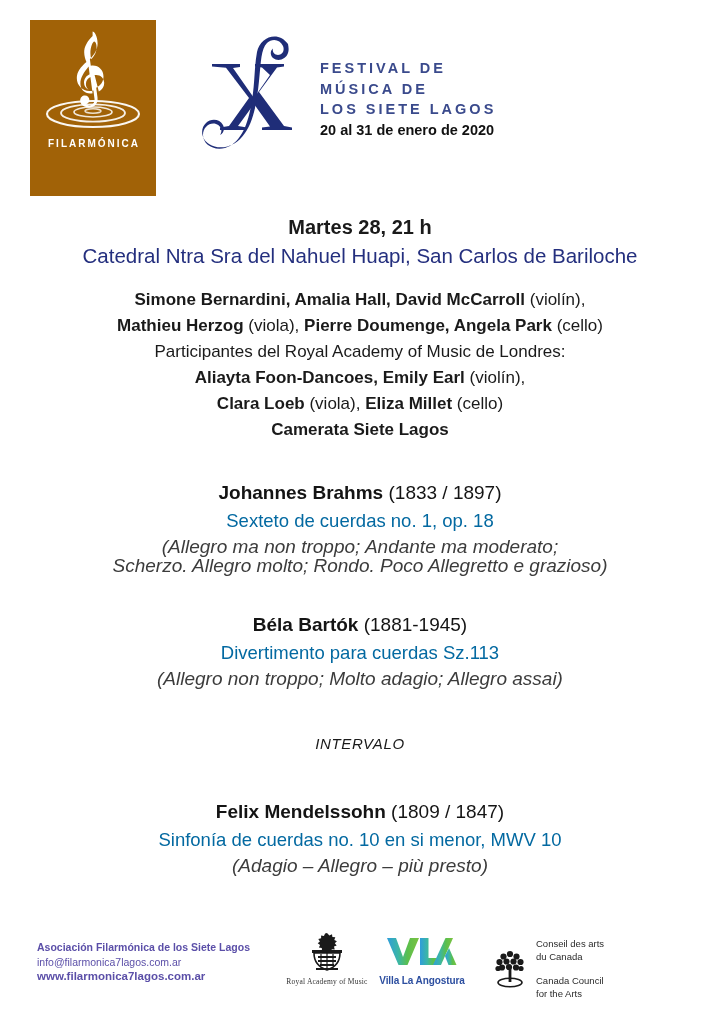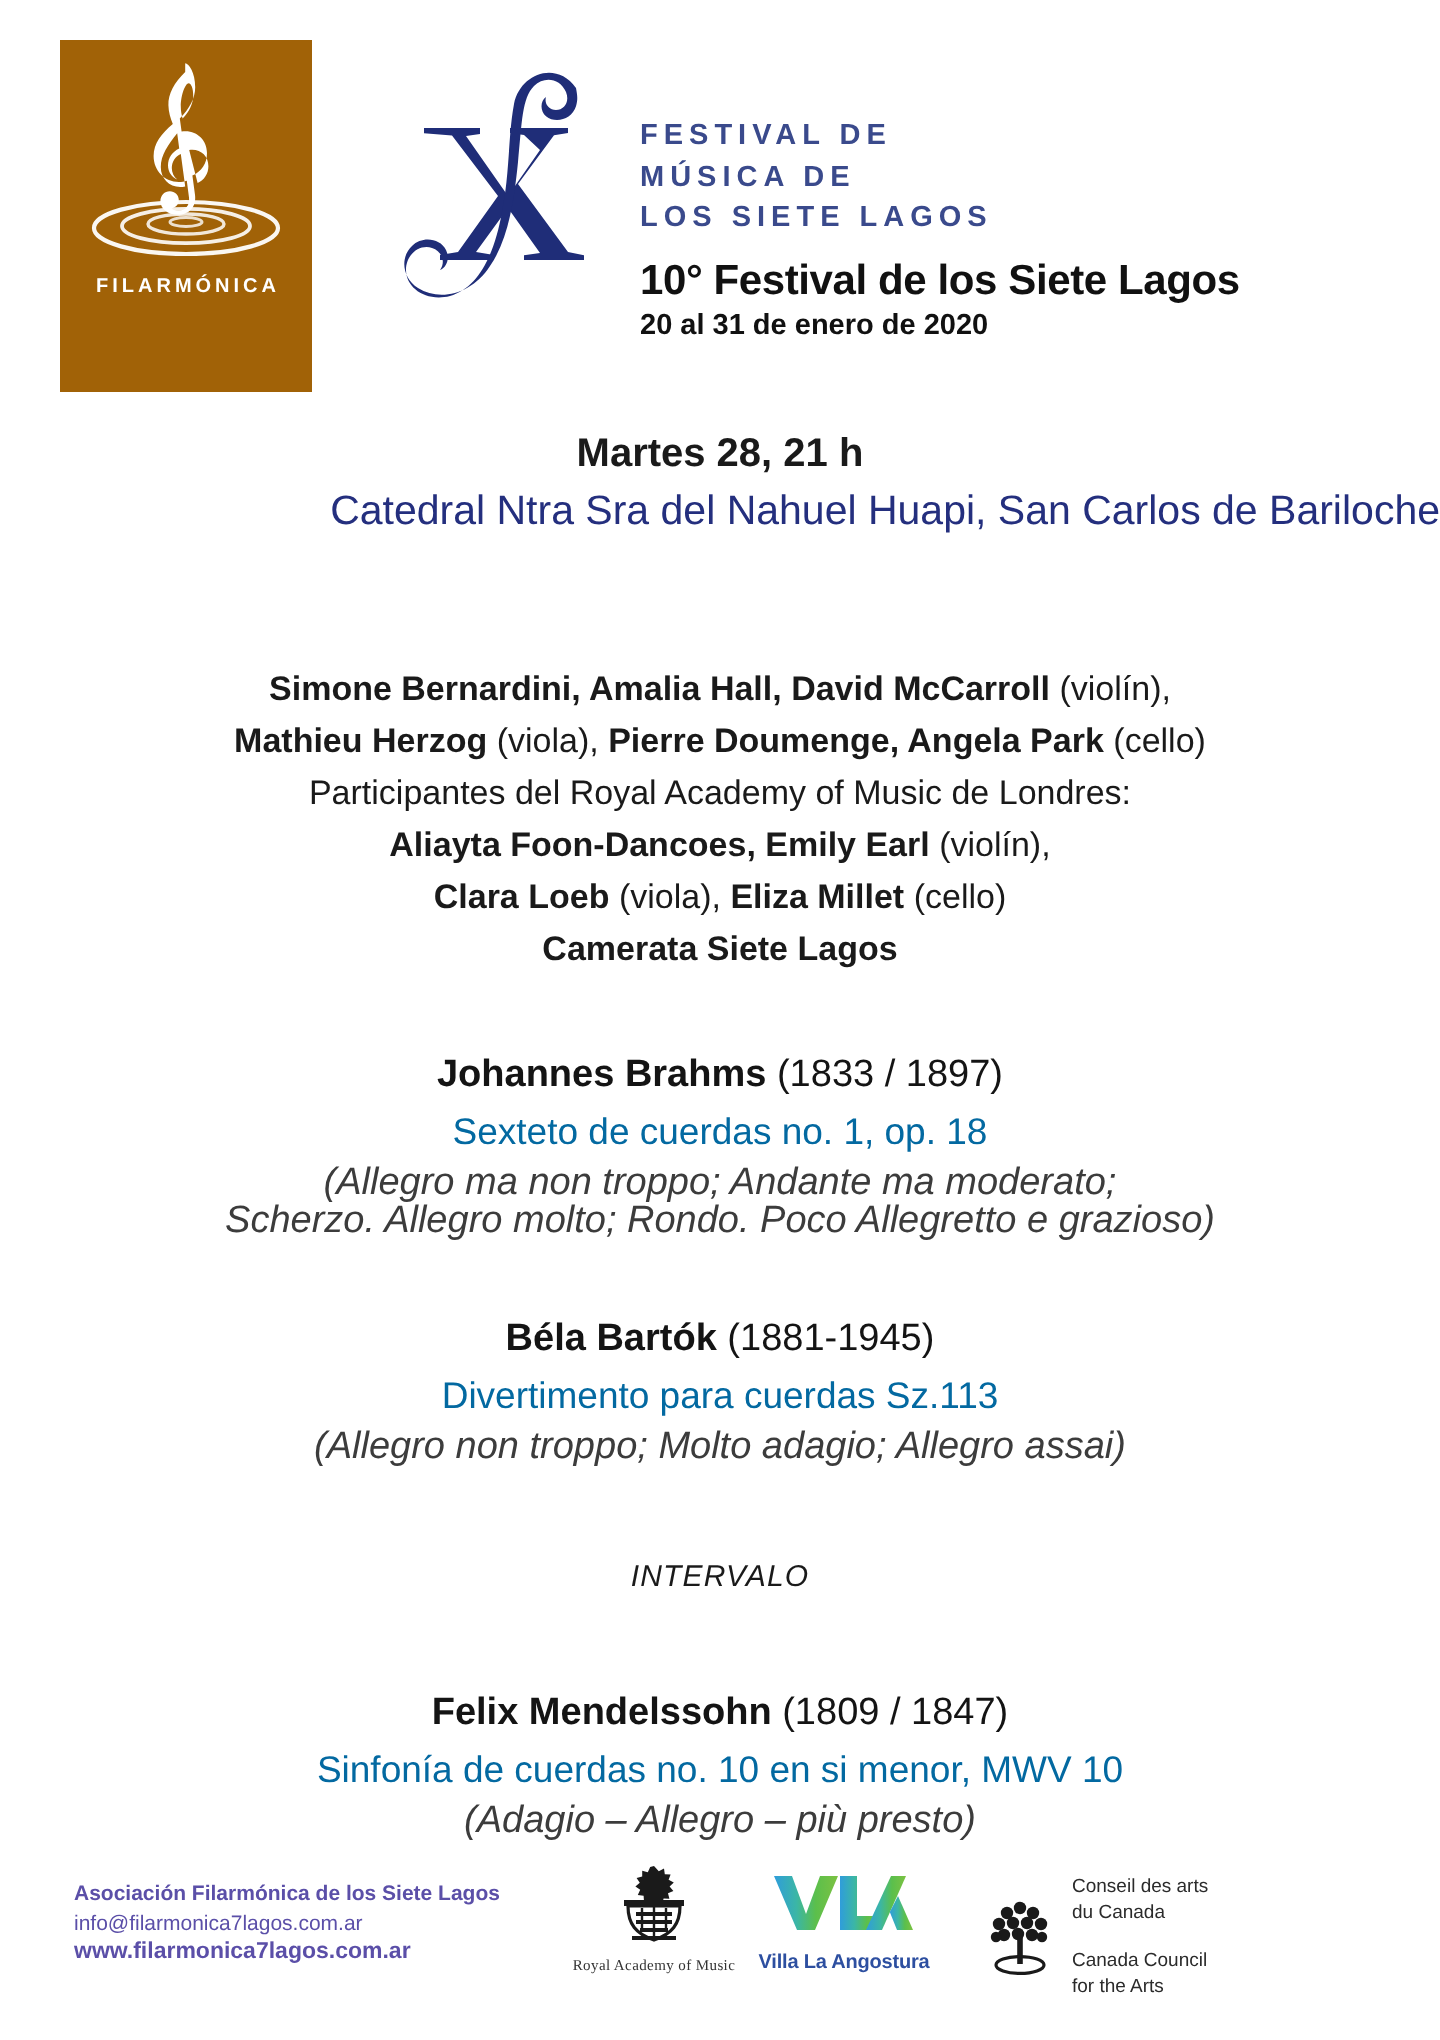--- a/index.html
+++ b/index.html
@@ -125,25 +125,24 @@
     color: #1a1a1a;
     line-height: 26px;
     margin-top: 14px;
   }
   .venue {
     font-size: 20.5px;
     font-weight: 400;
     color: #242f7e;
     line-height: 27px;
     margin-top: 2px;
-    text-align: right;
   }
 
   .performers {
-    margin-top: 63px;
+    margin-top: 18px;
     font-size: 17px;
     line-height: 26px;
     color: #1a1a1a;
   }
   .performers .ln { white-space: nowrap; }
   .performers b { font-weight: bold; }
   .performers .light { font-weight: 400; }
 
   .work {
     margin-top: 36px;
@@ -334,21 +333,20 @@
                  c-3.5 0 -6 -3 -5 -6.5
                  c-3 2 -3 7 0 9.6
                  c5 4 13 1.4 15 -5
                  c1.2 -3.8 0.4 -6.6 -0.0 -9.1 z"></path>
       </g>
     </svg>
     <div class="fest-lines">
       <div class="fest-sub">FESTIVAL DE</div>
       <div class="fest-sub">MÚSICA DE</div>
       <div class="fest-sub">LOS SIETE LAGOS</div>
-      <div class="fest-title">10° Festival de los Siete Lagos</div>
       <div class="fest-dates">20 al 31 de enero de 2020</div>
     </div>
   </div>
 </div>
 
 <div class="sheet">
 
   <div class="when">Martes 28, 21 h</div>
   <div class="venue">Catedral Ntra Sra del Nahuel Huapi, San Carlos de Bariloche</div>
 

